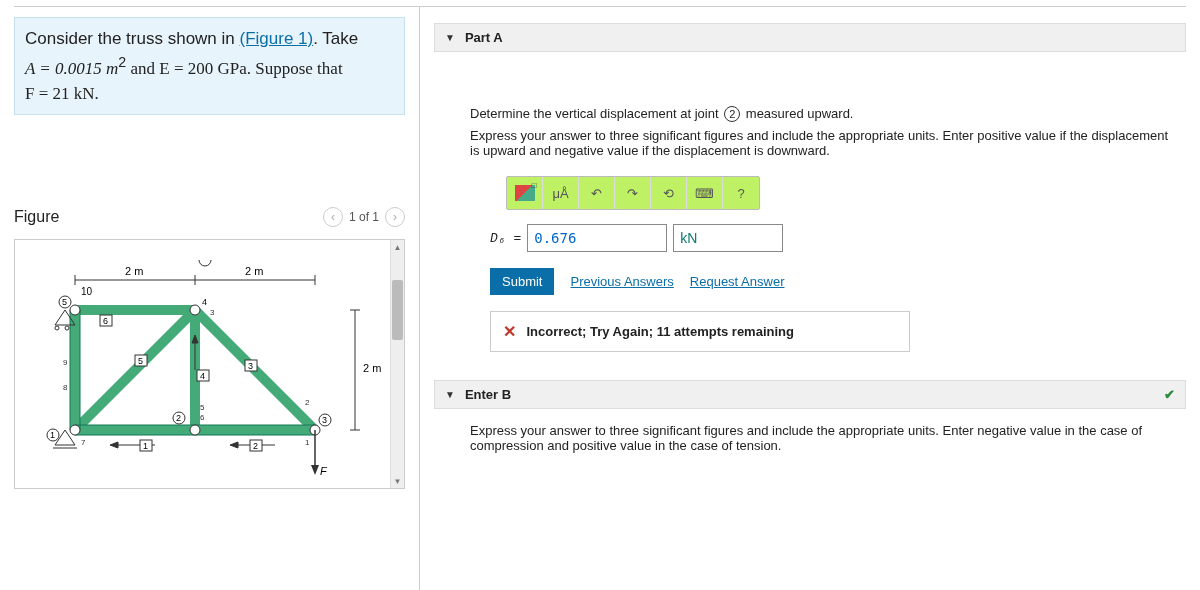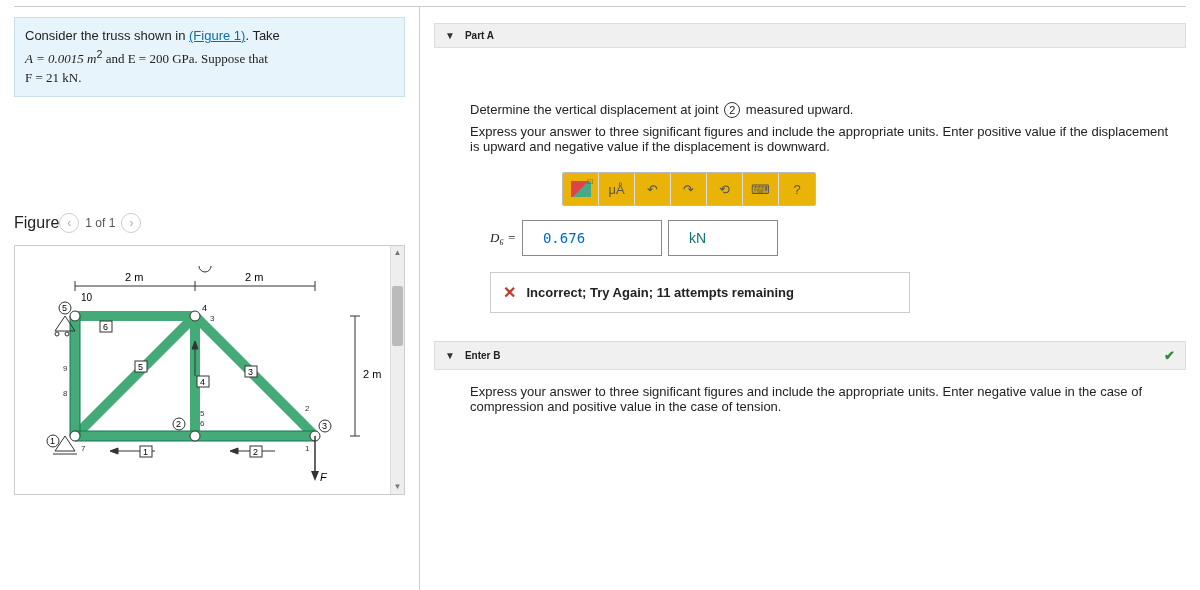--- a/index.html
+++ b/index.html
@@ -1,47 +1,47 @@
 <!DOCTYPE html>
 <html><head>
 <meta charset="utf-8">
 <style>
   * { box-sizing: border-box; margin: 0; padding: 0; }
   body { font-family: Arial, Helvetica, sans-serif; font-size: 13px; color: #222; background: #fff; width: 1200px; height: 590px; overflow: hidden; }
   .top-line { border-top: 1px solid #ccc; margin: 6px 14px 0 14px; }
   .wrap { display: flex; height: 100%; }
   .left { width: 420px; padding: 10px 14px; border-right: 1px solid #ccc; position: relative; }
   .right { flex: 1; padding: 10px 14px; }
-  .problem-box { background: #e8f4fb; border: 1px solid #c8e0ee; padding: 8px 10px; font-size: 13px; line-height: 1.5; }
+  .problem-box { background: #e8f4fb; border: 1px solid #c8e0ee; padding: 8px 10px; font-size: 17px; line-height: 1.5; }
   .problem-box a { color: #0a6ea8; text-decoration: underline; }
-  .fig-head { margin-top: 116px; display: flex; align-items: center; }
+  .fig-head { margin-top: 92px; display: flex; align-items: center; justify-content: space-between; }
   .fig-head h3 { font-size: 16px; font-weight: 400; }
   .pager { display: flex; align-items: center; gap: 6px; font-size: 12px; color: #555; }
   .pager .btn { width: 20px; height: 20px; border: 1px solid #ccc; border-radius: 50%; display: flex; align-items: center; justify-content: center; color: #aaa; cursor: pointer; }
   .fig-panel { margin-top: 12px; border: 1px solid #ccc; height: 250px; position: relative; background: #fff; }
   .scrollbar { position: absolute; right: 0; top: 0; bottom: 0; width: 14px; background: #eee; border-left: 1px solid #ddd; }
   .scroll-thumb { position: absolute; left: 1px; right: 1px; top: 40px; height: 60px; background: #bbb; border-radius: 2px; }
   .scroll-arrow { position: absolute; left: 0; right: 0; height: 14px; display: flex; align-items: center; justify-content: center; font-size: 8px; color: #777; }
   .sa-top { top: 0; } .sa-bot { bottom: 0; }
   .part-hdr { background: #f0f0f0; border: 1px solid #ddd; padding: 6px 10px; display: flex; align-items: center; gap: 10px; margin-top: 6px; }
   .part-hdr .tri { font-size: 10px; color: #333; }
-  .part-hdr b { font-size: 10px; }
+  .part-hdr b { font-size: 13px; }
   .check { float: right; color: #2e8b3d; font-weight: bold; }
   .part-body { padding: 14px 16px 8px 36px; }
   .instr1 { margin-bottom: 6px; margin-top: 40px; }
   .instr1 .circled { display: inline-block; border: 1px solid #333; border-radius: 50%; width: 16px; height: 16px; line-height: 14px; text-align: center; font-size: 11px; margin: 0 2px; }
   .instr2 { font-weight: normal; margin-bottom: 18px; }
-  .toolbar { display: inline-flex; border: 1px solid #bbb; background: #eab308; border-radius: 2px; margin-left: 92px; }
+  .toolbar { display: inline-flex; border: 1px solid #bbb; background: #bef264; border-radius: 2px; margin-left: 36px; }
   .toolbar .tb { width: 36px; height: 32px; display: flex; align-items: center; justify-content: center; border-right: 1px solid #ddd; font-size: 13px; color: #555; cursor: pointer; }
   .toolbar .tb:last-child { border-right: none; }
   .tb-template { background: linear-gradient(135deg,#d44 0 50%,#4a8 50% 100%); width: 20px; height: 16px; position: relative; }
   .tb-template::after { content: "□"; position: absolute; top: -4px; right: -2px; font-size: 8px; color: #333; }
   .answer-row { display: flex; align-items: center; gap: 6px; margin-top: 14px; margin-left: 20px; }
-  .answer-row .lbl { font-style: italic; font-family: Liberation Serif, serif; }
-  .answer-row input { height: 36px; padding: 2px 20px; font-size: 14px; border: 1px solid #888; }
+  .answer-row .lbl { font-style: italic; font-family: Liberation Mono, monospace; }
+  .answer-row input { height: 28px; padding: 2px 6px; font-size: 14px; border: 1px solid #888; }
   .val-input { width: 140px; color: #0066cc; font-family: monospace; }
   .unit-input { width: 110px; color: #0f766e; }
   .submit-row { margin-top: 16px; margin-left: 20px; display: flex; align-items: center; gap: 16px; }
   .submit-btn { background: #0a6ea8; color: #fff; border: none; padding: 6px 12px; font-size: 13px; cursor: pointer; }
   .link { color: #0a6ea8; text-decoration: underline; font-size: 13px; cursor: pointer; }
   .feedback { margin: 16px 0 0 20px; border: 1px solid #ccc; padding: 10px 12px; display: flex; align-items: center; gap: 10px; width: 420px; }
   .feedback .x { color: #c0392b; font-weight: bold; font-size: 16px; }
   .boxnum { display: inline-block; border: 1px solid #333; padding: 0 4px; margin: 0 2px; font-family: monospace; }
   .truss-svg { position: absolute; left: 30px; top: 20px; }
 </style>
@@ -198,20 +198,25 @@
         <div class="tb">⌨</div>
         <div class="tb">?</div>
       </div>
 
       <div class="answer-row">
         <span class="lbl">D₆ =</span>
         <input class="val-input" value="0.676" style="">
         <input class="unit-input" value="kN" style="">
       </div>
 
+      <div class="submit-row">
+        <button class="submit-btn">Submit</button>
+        <span class="link">Previous Answers</span>
+        <span class="link">Request Answer</span>
+      </div>
 
       <div class="feedback">
         <span class="x">✕</span>
         <b>Incorrect; Try Again; 11 attempts remaining</b>
       </div>
     </div>
 
     <div class="part-hdr" style="margin-top:20px">
       <span class="tri">▼</span>
       <b>Enter B</b>

